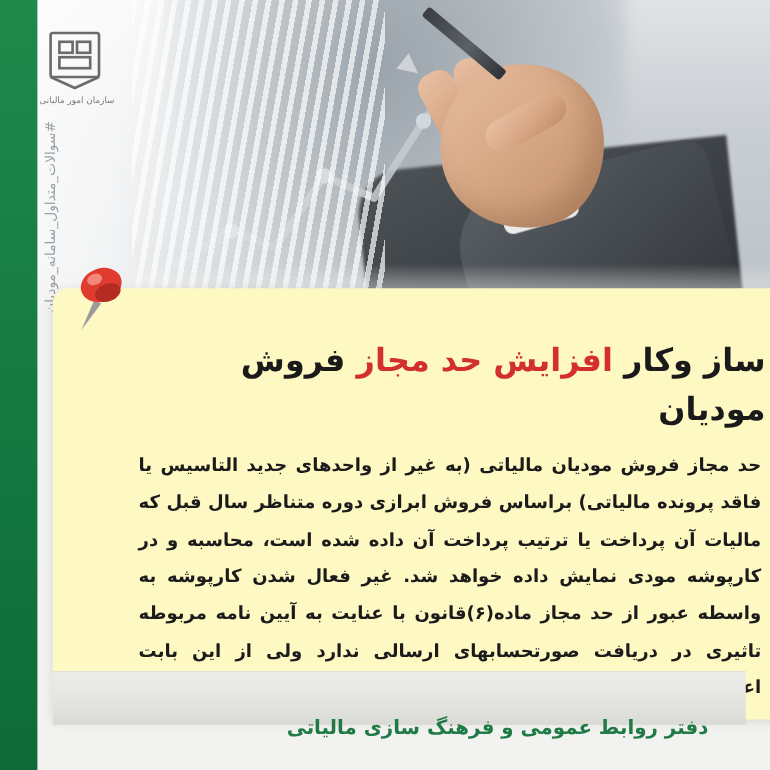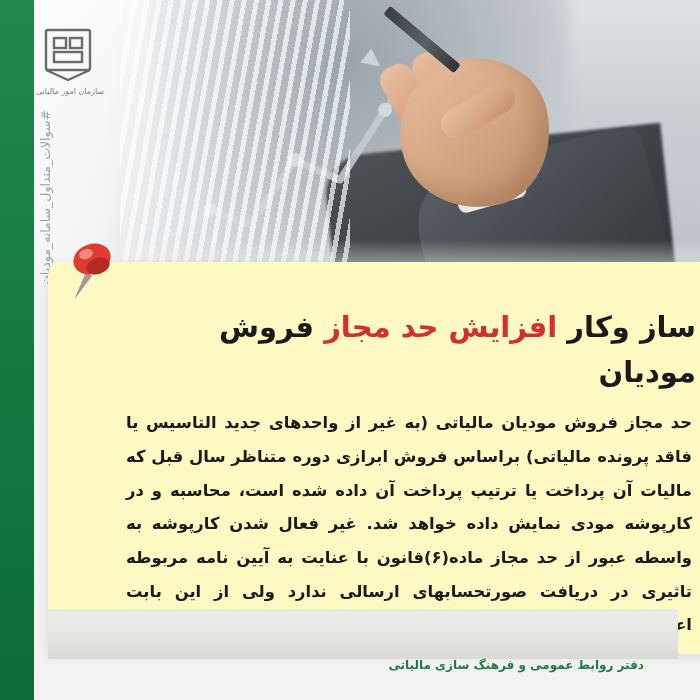--- a/index.html
+++ b/index.html
@@ -234,21 +234,21 @@
     line-height: 2.05;
     color: #1b1b1b;
     font-weight: bold;
   }
 
   .footer-note {
     position: absolute;
     right: 56px;
     bottom: 28px;
     direction: rtl;
-    font-size: 12px;
+    font-size: 18px;
     color: #1f7a45;
     font-weight: bold;
     z-index: 9;
   }
 </style>
 </head>
 <body>
 
 <div class="poster">
 

